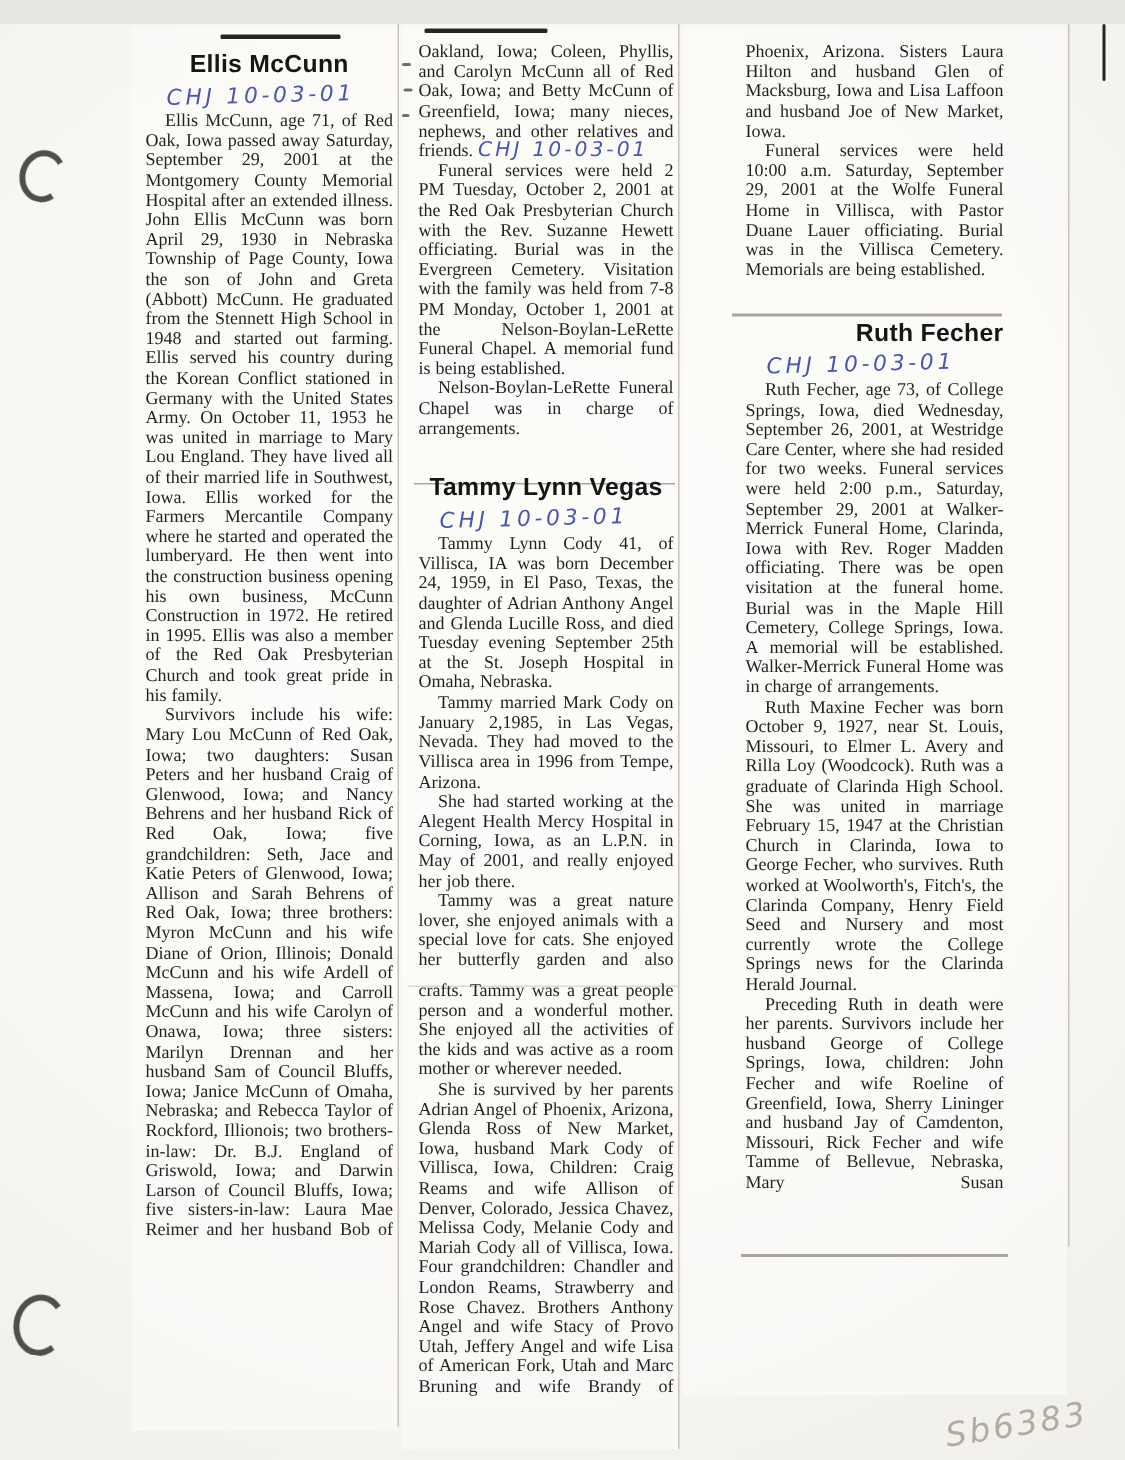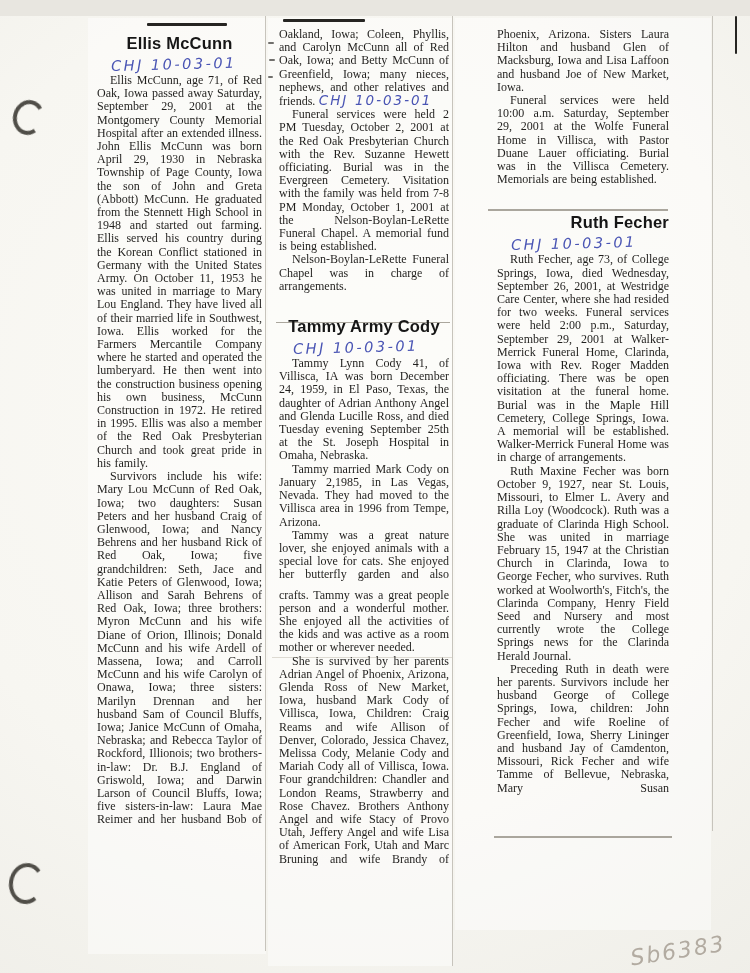--- a/index.html
+++ b/index.html
@@ -76,24 +76,25 @@
     <div class="obit-heading">Ellis McCunn</div>
     <span class="stamp stamp-line">CHJ 10-03-01</span>
     <p>Ellis McCunn, age 71, of Red Oak, Iowa passed away Saturday, September 29, 2001 at the Montgomery County Memorial Hospital after an extended illness. John Ellis McCunn was born April 29, 1930 in Nebraska Township of Page County, Iowa the son of John and Greta (Abbott) McCunn. He graduated from the Stennett High School in 1948 and started out farming. Ellis served his country during the Korean Conflict stationed in Germany with the United States Army. On October 11, 1953 he was united in marriage to Mary Lou England. They have lived all of their married life in Southwest, Iowa. Ellis worked for the Farmers Mercantile Company where he started and operated the lumberyard. He then went into the construction business opening his own business, McCunn Construction in 1972. He retired in 1995. Ellis was also a member of the Red Oak Presbyterian Church and took great pride in his family.</p>
     <p class="runon">Survivors include his wife: Mary Lou McCunn of Red Oak, Iowa; two daughters: Susan Peters and her husband Craig of Glenwood, Iowa; and Nancy Behrens and her husband Rick of Red Oak, Iowa; five grandchildren: Seth, Jace and Katie Peters of Glenwood, Iowa; Allison and Sarah Behrens of Red Oak, Iowa; three brothers: Myron McCunn and his wife Diane of Orion, Illinois; Donald McCunn and his wife Ardell of Massena, Iowa; and Carroll McCunn and his wife Carolyn of Onawa, Iowa; three sisters: Marilyn Drennan and her husband Sam of Council Bluffs, Iowa; Janice McCunn of Omaha, Nebraska; and Rebecca Taylor of Rockford, Illionois; two brothers-in-law: Dr. B.J. England of Griswold, Iowa; and Darwin Larson of Council Bluffs, Iowa; five sisters-in-law: Laura Mae Reimer and her husband Bob of</p>
   </div>
 
   <div class="col" style="left:279px;top:12px;width:170px;">
     <p class="noindent"><span>Oakland, Iowa; Coleen, Phyllis, and Carolyn McCunn all of Red Oak, Iowa; and Betty McCunn of Greenfield, Iowa; many nieces, nephews, and other relatives and friends.</span> <span class="stamp stamp-inline">CHJ 10-03-01</span></p>
     <p>Funeral services were held 2 PM Tuesday, October 2, 2001 at the Red Oak Presbyterian Church with the Rev. Suzanne Hewett officiating. Burial was in the Evergreen Cemetery. Visitation with the family was held from 7-8 PM Monday, October 1, 2001 at the Nelson-Boylan-LeRette Funeral Chapel. A memorial fund is being established.</p>
     <p>Nelson-Boylan-LeRette Funeral Chapel was in charge of arrangements.</p>
-    <div class="obit-heading" style="margin-top:24px;">Tammy Army Cody</div>
+    <div class="obit-heading" style="margin-top:24px;">Tammy Lynn Vegas</div>
     <span class="stamp stamp-line">CHJ 10-03-01</span>
     <p>Tammy Lynn Cody 41, of Villisca, IA was born December 24, 1959, in El Paso, Texas, the daughter of Adrian Anthony Angel and Glenda Lucille Ross, and died Tuesday evening September 25th at the St. Joseph Hospital in Omaha, Nebraska.</p>
     <p>Tammy married Mark Cody on January 2,1985, in Las Vegas, Nevada. They had moved to the Villisca area in 1996 from Tempe, Arizona.</p>
+    <p>She had started working at the Alegent Health Mercy Hospital in Corning, Iowa, as an L.P.N. in May of 2001, and really enjoyed her job there.</p>
     <p class="runon">Tammy was a great nature lover, she enjoyed animals with a special love for cats. She enjoyed her butterfly garden and also</p>
     <p class="noindent" style="margin-top:7px;">crafts. Tammy was a great people person and a wonderful mother. She enjoyed all the activities of the kids and was active as a room mother or wherever needed.</p>
     <p class="runon">She is survived by her parents Adrian Angel of Phoenix, Arizona, Glenda Ross of New Market, Iowa, husband Mark Cody of Villisca, Iowa, Children: Craig Reams and wife Allison of Denver, Colorado, Jessica Chavez, Melissa Cody, Melanie Cody and Mariah Cody all of Villisca, Iowa. Four grandchildren: Chandler and London Reams, Strawberry and Rose Chavez. Brothers Anthony Angel and wife Stacy of Provo Utah, Jeffery Angel and wife Lisa of American Fork, Utah and Marc Bruning and wife Brandy of</p>
   </div>
 
   <div class="col" style="left:497px;top:12px;width:172px;">
     <p class="noindent">Phoenix, Arizona. Sisters Laura Hilton and husband Glen of Macksburg, Iowa and Lisa Laffoon and husband Joe of New Market, Iowa.</p>
     <p>Funeral services were held 10:00 a.m. Saturday, September 29, 2001 at the Wolfe Funeral Home in Villisca, with Pastor Duane Lauer officiating. Burial was in the Villisca Cemetery. Memorials are being established.</p>
     <div class="obit-heading" style="margin-top:27px;text-align:right;">Ruth Fecher</div>
     <span class="stamp stamp-line">CHJ 10-03-01</span>

